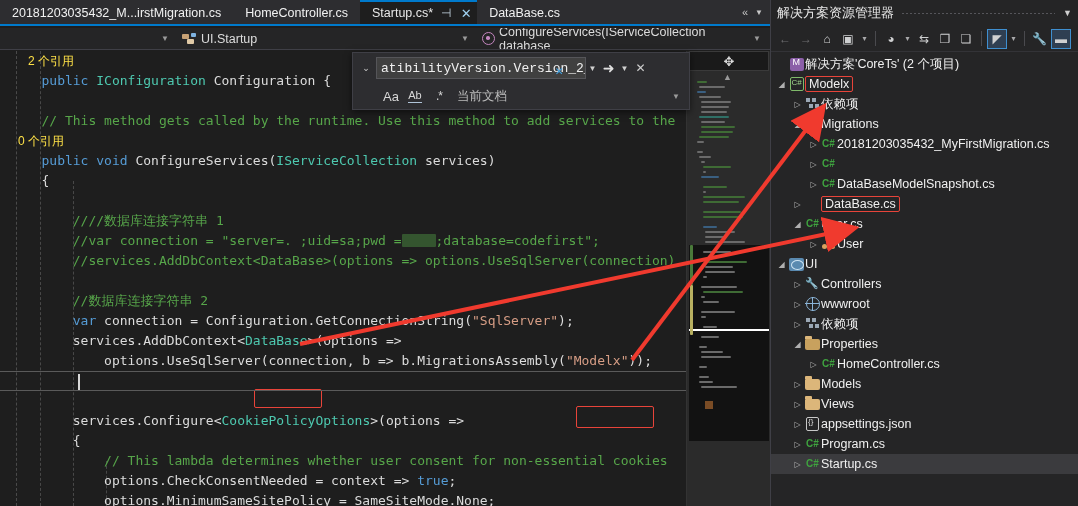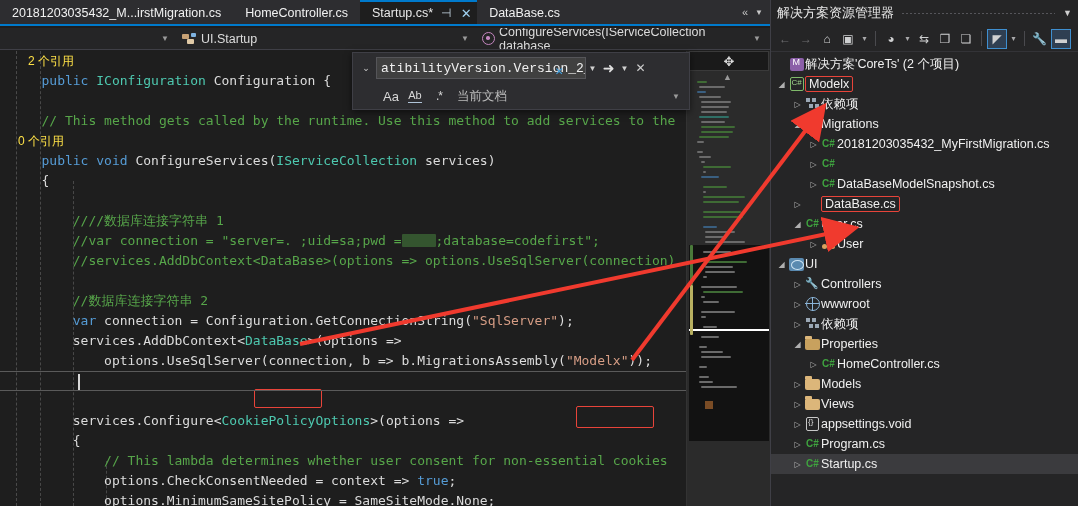--- a/index.html
+++ b/index.html
@@ -531,21 +531,21 @@
           <span class="lbl">Models</span>
         </div>
         <div class="row" style="padding-left: 20px;">
           <span class="exp">▷</span>
           <span class="ico"><span class="g-folder"></span></span>
           <span class="lbl">Views</span>
         </div>
         <div class="row" style="padding-left: 20px;">
           <span class="exp">▷</span>
           <span class="ico"><span class="g-json"></span></span>
-          <span class="lbl">appsettings.void</span>
+          <span class="lbl">appsettings.json</span>
         </div>
         <div class="row" style="padding-left: 20px;">
           <span class="exp">▷</span>
           <span class="ico"><span class="g-cs">C#</span></span>
           <span class="lbl">Program.cs</span>
         </div>
         <div class="row sel" style="padding-left: 20px;">
           <span class="exp">▷</span>
           <span class="ico"><span class="g-cs">C#</span></span>
           <span class="lbl">Startup.cs</span>

